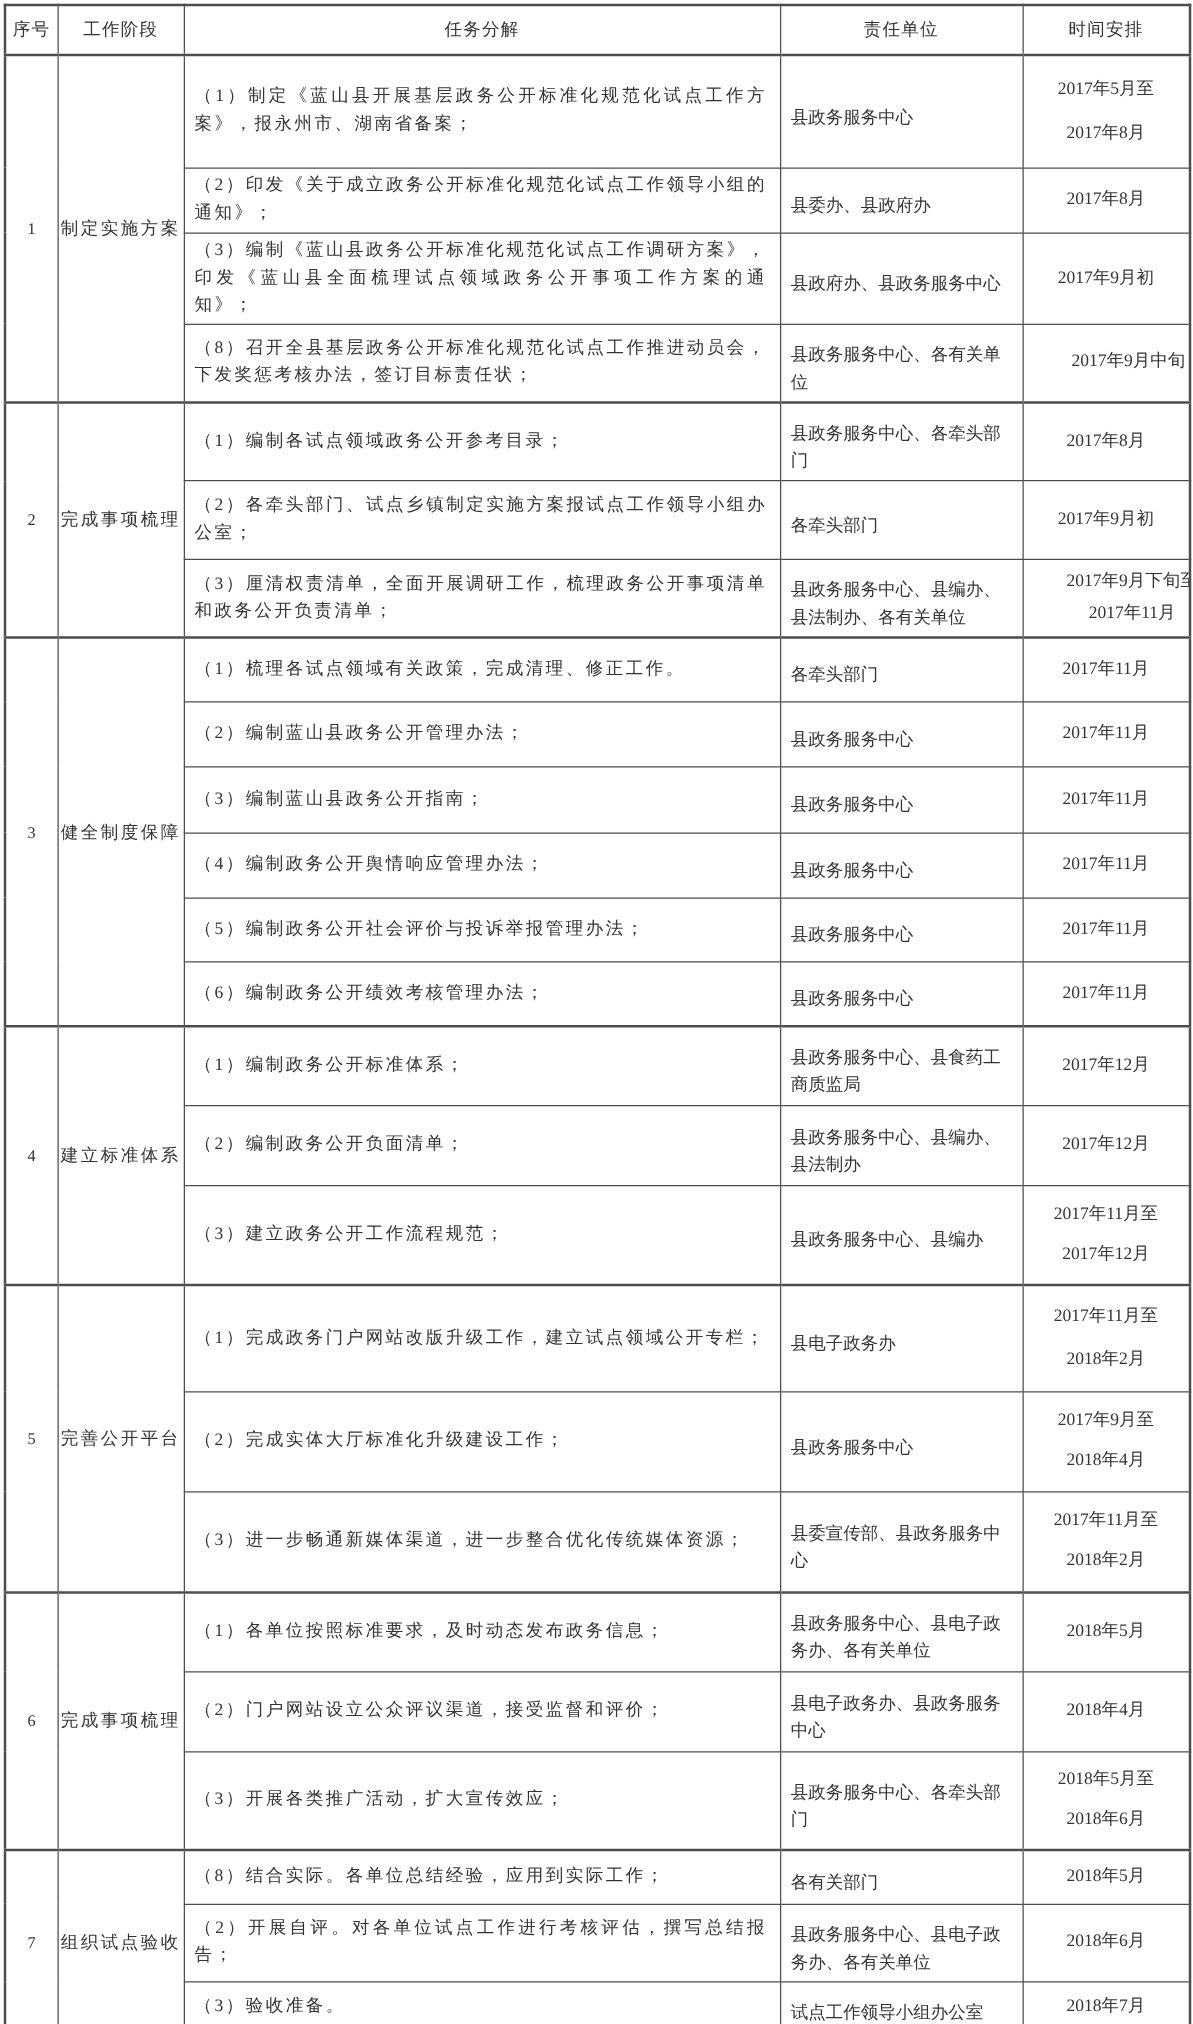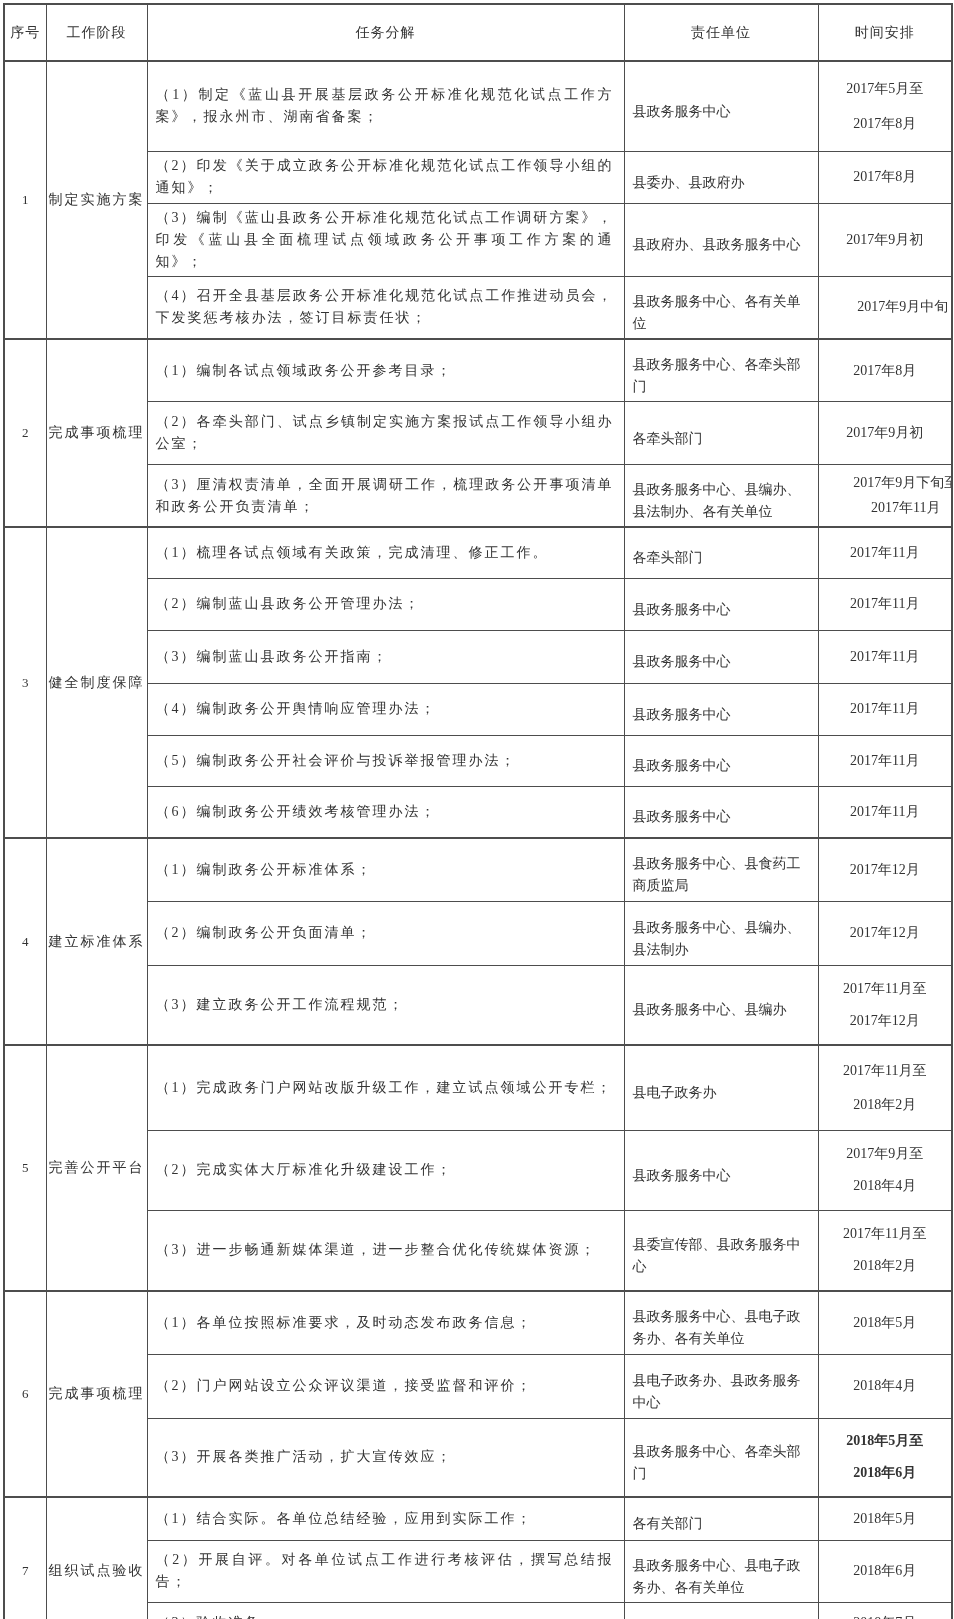--- a/index.html
+++ b/index.html
@@ -17,21 +17,21 @@
     width: 948px;
     border: 2px solid #4d4d4d;
   }
   th, td {
     border: 1px solid #4d4d4d;
     font-weight: normal;
     font-size: 14px;
     vertical-align: middle;
     overflow: hidden;
   }
-  thead tr { height: 57px; margin-left: 23px; }
+  thead tr { height: 40px; margin-left: 23px; }
   th { text-align: center; letter-spacing: 1px; }
   td.no { text-align: center; font-size: 13px; }
   td.phase { text-align: center; letter-spacing: 2px; padding: 0 1px; }
   td.task {
     text-align: justify;
     padding: 3px 10px 3px 8px;
     line-height: 22px;
     letter-spacing: 2px;
   }
   td.unit {
@@ -95,21 +95,21 @@
         <tr style="height: 65px;">
           <td class="task">（3）编制《蓝山县政务公开标准化规范化试点工作调研方案》，印发《蓝山县全面梳理试点领域政务公开事项工作方案的通知》；</td>
           <td class="unit">县政府办、县政务服务中心</td>
           <td class="time">
             <div class="time-wrap" style="height: 63px;">
               <div class="time-line">2017年9月初</div>
             </div>
           </td>
         </tr>
         <tr style="height: 63px;">
-          <td class="task">（4）召开全县基层政务公开标准化规范化试点工作推进动员会，下发奖惩考核办法，签订目标责任状；</td>
+          <td class="task">（8）召开全县基层政务公开标准化规范化试点工作推进动员会，下发奖惩考核办法，签订目标责任状；</td>
           <td class="unit">县政务服务中心、各有关单位</td>
           <td class="time">
             <div class="time-wrap" style="height: 61px; margin-left: 36px;">
               <div class="time-line">2017年9月中旬</div>
             </div>
           </td>
         </tr>
         <tr class="group-start" style="height: 60px;">
           <td class="no" rowspan="3">2</td>
           <td class="phase" rowspan="3">完成事项梳理</td>
@@ -275,30 +275,30 @@
           <td class="time">
             <div class="time-wrap" style="height: 62px;">
               <div class="time-line">2018年4月</div>
             </div>
           </td>
         </tr>
         <tr style="height: 79px;">
           <td class="task">（3）开展各类推广活动，扩大宣传效应；</td>
           <td class="unit">县政务服务中心、各牵头部门</td>
           <td class="time">
-            <div class="time-wrap" style="height: 77px; font-weight: bold;">
+            <div class="time-wrap" style="height: 77px;">
               <div class="time-line">2018年5月至</div>
               <div class="time-line">2018年6月</div>
             </div>
           </td>
         </tr>
         <tr class="group-start" style="height: 43px;">
           <td class="no" rowspan="3">7</td>
           <td class="phase" rowspan="3">组织试点验收</td>
-          <td class="task">（1）结合实际。各单位总结经验，应用到实际工作；</td>
+          <td class="task">（8）结合实际。各单位总结经验，应用到实际工作；</td>
           <td class="unit">各有关部门</td>
           <td class="time">
             <div class="time-wrap" style="height: 41px;">
               <div class="time-line">2018年5月</div>
             </div>
           </td>
         </tr>
         <tr style="height: 62px;">
           <td class="task">（2）开展自评。对各单位试点工作进行考核评估，撰写总结报告；</td>
           <td class="unit">县政务服务中心、县电子政务办、各有关单位</td>

